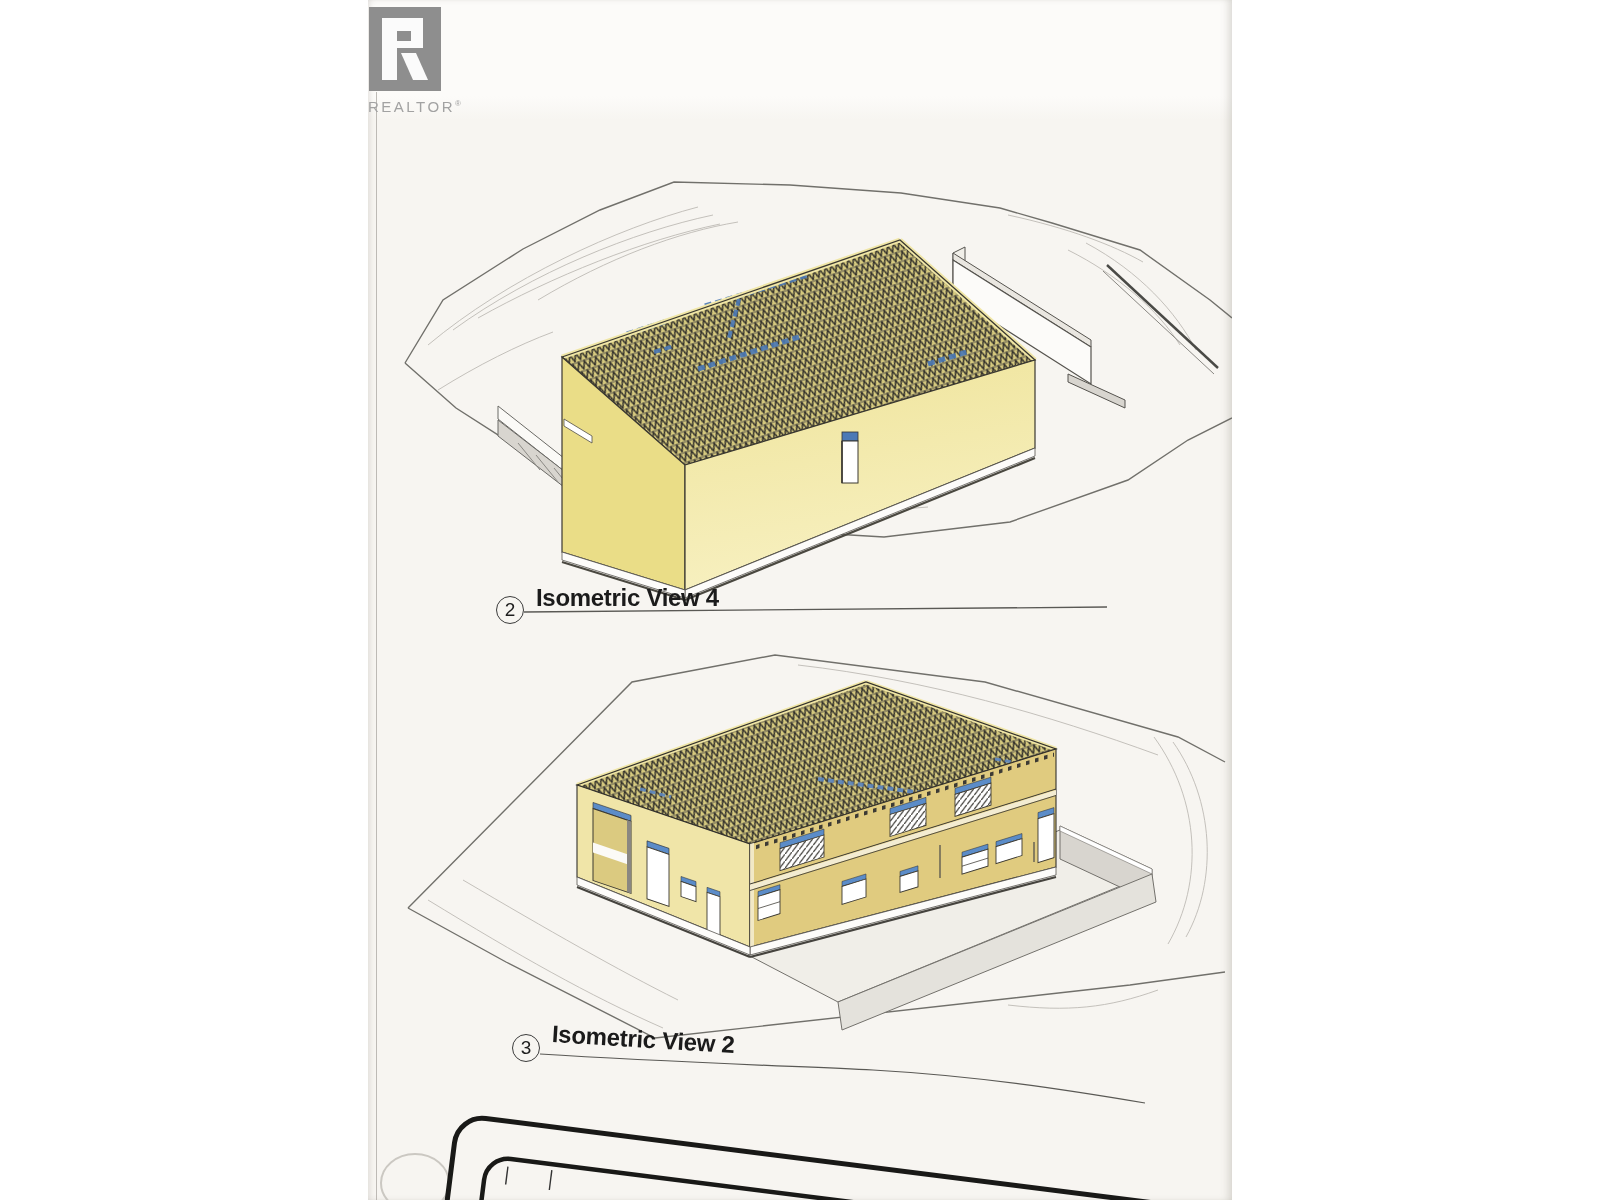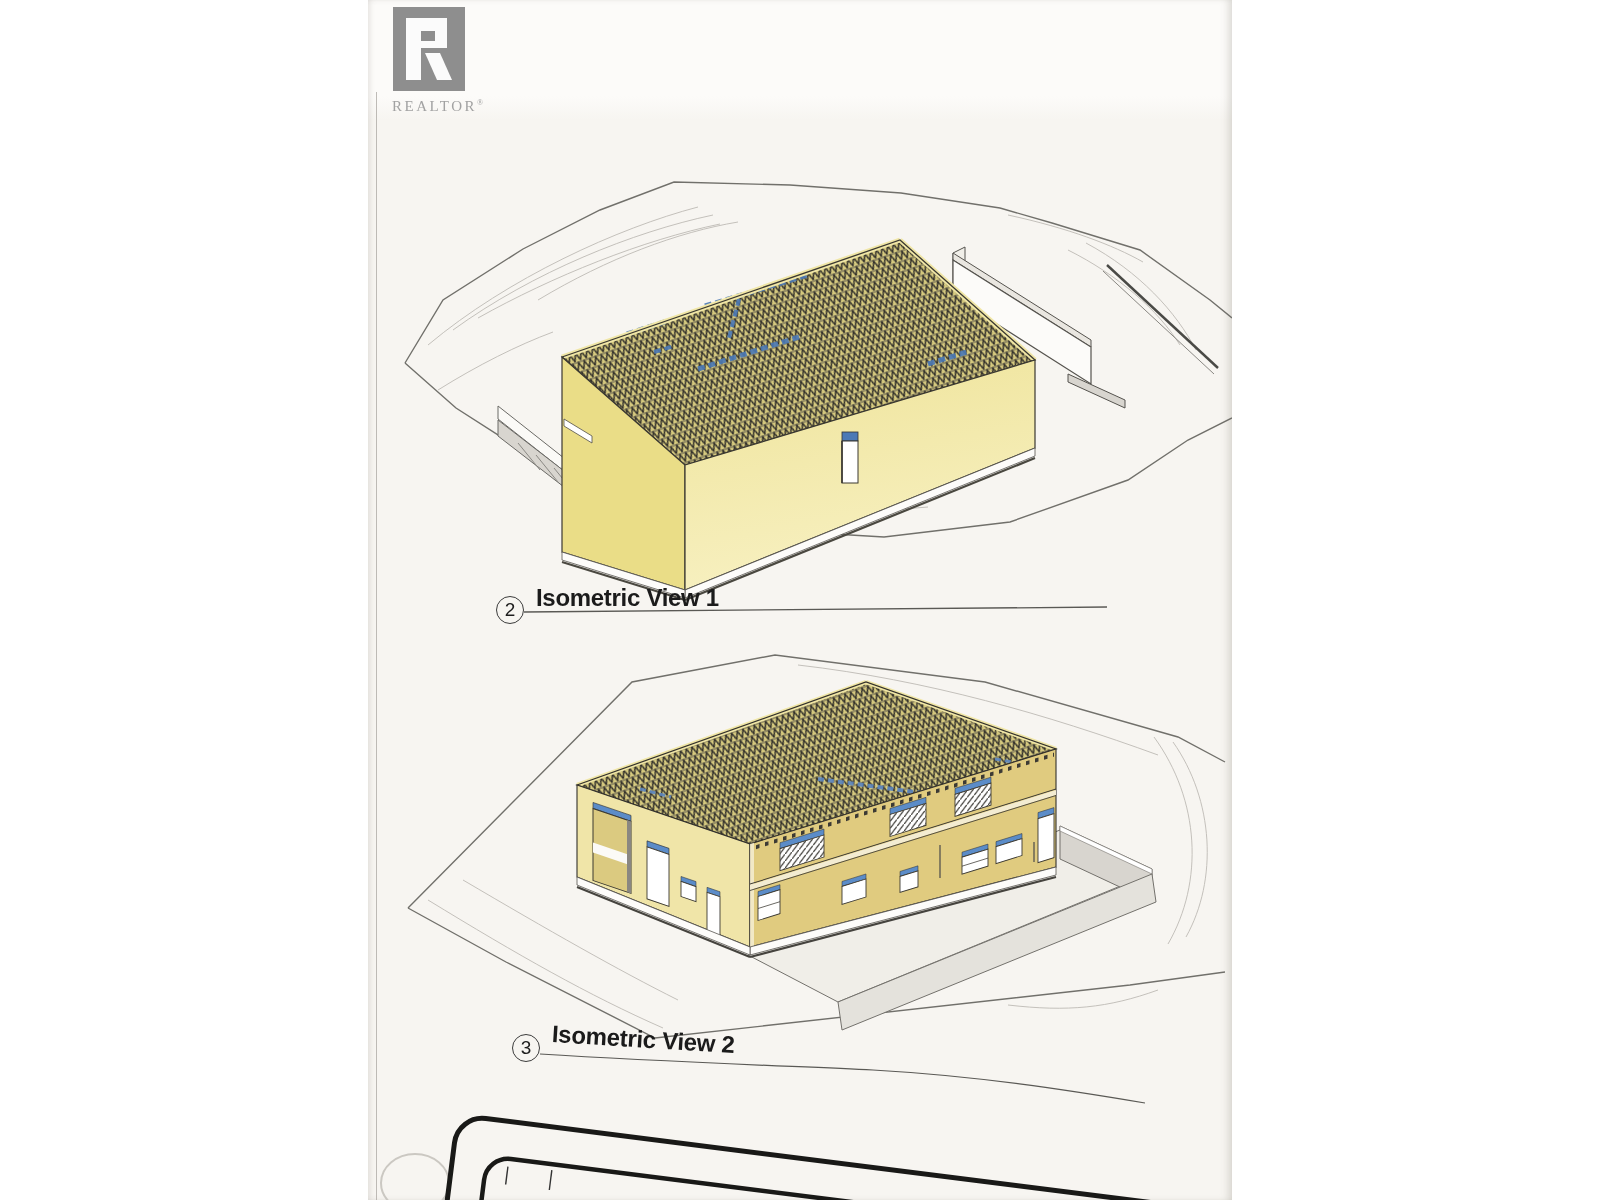--- a/index.html
+++ b/index.html
@@ -4,21 +4,21 @@
 <style>
   html,body{margin:0;padding:0;background:#ffffff;}
   #canvas{position:relative;width:1600px;height:1200px;background:#ffffff;overflow:hidden;
           font-family:"Liberation Sans", sans-serif;}
   
   #sheet{position:absolute;left:368px;top:0;width:864px;height:1200px;
          background:linear-gradient(#fcfbf9 0px,#fcfbf9 96px,#f7f5f1 120px,#f7f5f1 100%);
          box-shadow:inset -7px 0 8px -4px rgba(90,85,75,.22), inset 4px 0 6px -3px rgba(90,85,75,.18);}
   #sheet .hairline{position:absolute;left:8px;top:92px;width:1px;height:1108px;background:#a9a6a0;opacity:.75;}
   
-  .logo{position:absolute;left:24px;top:6px;width:110px;font-family:Liberation Serif, serif;}
+  .logo{position:absolute;left:0;top:6px;width:110px;}
   .logo .wordmark{margin-top:2px;font-size:15px;letter-spacing:2.5px;color:#a2a2a2;font-weight:400;}
   .logo .wordmark sup{font-size:8px;letter-spacing:0;}
   
   .view-label{position:absolute;display:flex;align-items:flex-start;gap:12px;color:#171717;}
   .num-circle{display:flex;align-items:center;justify-content:center;width:26px;height:26px;
               border:1.6px solid #3c3c3c;border-radius:50%;font-size:19px;color:#1d1d1d;background:transparent;}
   .view-title{font-size:24px;font-weight:700;letter-spacing:-0.3px;color:#1b1b1b;white-space:nowrap;}
   #label-2{left:128px;top:596px;}
   #label-2 .view-title{margin-top:-12px;}
   #label-3{left:144px;top:1034px;}
@@ -240,20 +240,20 @@
           <rect x="90" y="1115" width="1000" height="400" rx="28" fill="none" stroke="#191917" stroke-width="5"></rect>
           <rect x="124" y="1152" width="1000" height="400" rx="24" fill="none" stroke="#191917" stroke-width="4.5"></rect>
           <line x1="146" y1="1160" x2="146" y2="1178" stroke="#333" stroke-width="1.4"></line>
           <line x1="190" y1="1158" x2="190" y2="1178" stroke="#333" stroke-width="1.4"></line>
         </g>
       </g>
     </svg>
 
     <div class="view-label" id="label-2">
       <span class="num-circle">2</span>
-      <span class="view-title">Isometric View 1</span>
+      <span class="view-title">Isometric View 4</span>
     </div>
     <div class="view-label" id="label-3">
       <span class="num-circle">3</span>
       <span class="view-title">Isometric View 2</span>
     </div>
   </div>
 </div>
 
 </body></html>

